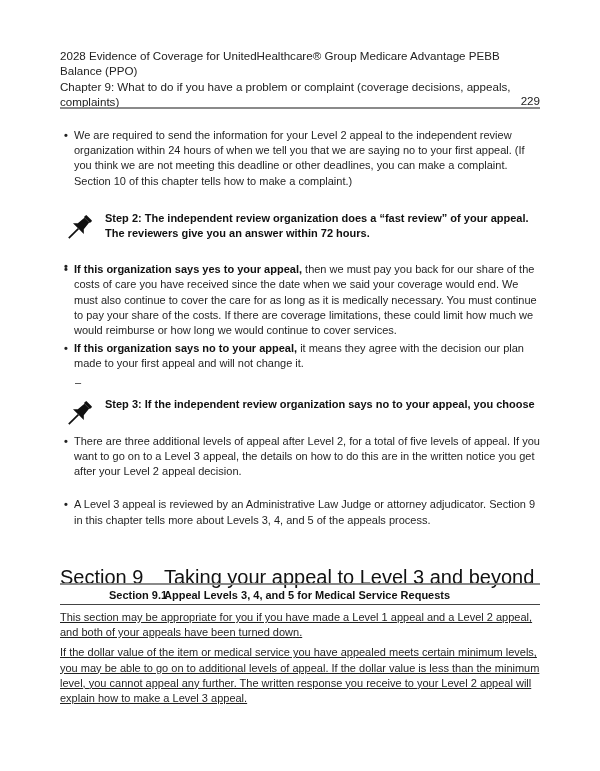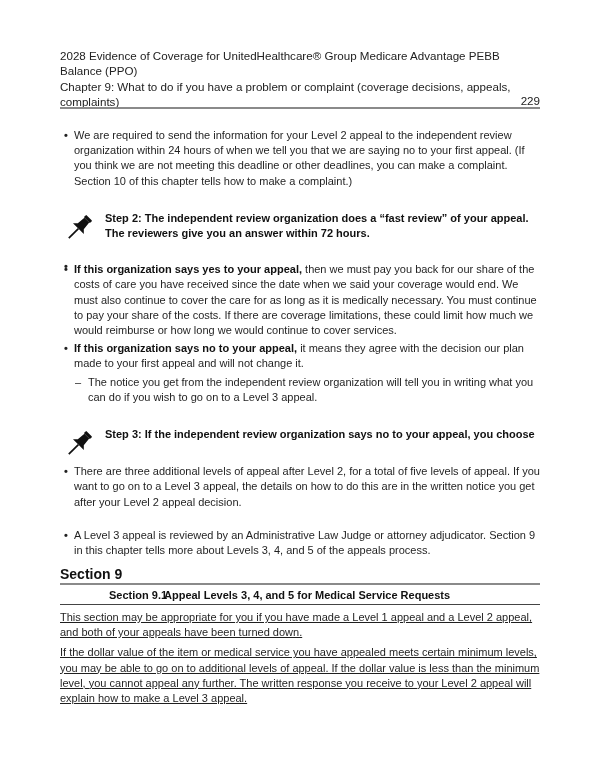--- a/index.html
+++ b/index.html
@@ -89,22 +89,22 @@
     }
     .gap-s { height: 3px; }
     .gap-m { height: 18px; }
     .gap-l { height: 22px; }
     
     .section-h {
       position: absolute;
       left: 60px;
       top: 566px;
       width: 480px;
-      font-size: 14px;
-      font-weight: bold;
+      font-size: 20px;
+      font-weight: normal;
       color: #111;
       height: 19px;
     }
     .section-h .num { position: absolute; left: 0; top: 0; }
     .section-h .title { position: absolute; left: 104px; top: 0; }
     .section-rule1 {
       position: absolute;
       left: 60px;
       top: 583px;
       width: 480px;
@@ -185,21 +185,20 @@
     <b>If this organization says yes to your appeal,</b><span> then we must pay you back for our share of the costs of care you have received since the date when we said your coverage would end. We must also continue to cover the care for as long as it is medically necessary. You must continue to pay your share of the costs. If there are coverage limitations, these could limit how much we would reimburse or how long we would continue to cover services.</span>
   </p>
   <div class="gap-s"></div>
   <p class="bullet">
     <span class="dot">•</span>
     <b>If this organization says no to your appeal,</b><span> it means they agree with the decision our plan made to your first appeal and will not change it.</span>
   </p>
   <div class="gap-s"></div>
   <p class="sub-bullet">
     <span class="dash">–</span>
-    <span>The notice you get from the independent review organization will tell you in writing what you can do if you wish to go on to a Level 3 appeal.</span>
   </p>
 
   <div class="gap-l"></div>
 
   <div class="step">
     <svg class="pin" viewBox="0 0 40 40">
       <g transform="rotate(45 20 20)">
         <rect x="15" y="3" width="10" height="4" rx="1" fill="#111"></rect>
         <path d="M16 7 L24 7 L25 17 L29 21 L11 21 L15 17 Z" fill="#111"></path>
         <rect x="19" y="21" width="2" height="16" fill="#111"></rect>
@@ -216,20 +215,21 @@
   </p>
   <div class="gap-m"></div>
   <p class="bullet">
     <span class="dot">•</span>
     <span>A Level 3 appeal is reviewed by an Administrative Law Judge or attorney adjudicator. Section 9 in this chapter tells more about Levels 3, 4, and 5 of the appeals process.</span>
   </p>
 </div>
 
 <div class="section-h">
   <span class="num">Section 9</span>
+  <span class="title">Taking your appeal to Level 3 and beyond</span>
 </div>
 <div class="section-rule1"></div>
 
 <div class="subsection-h">
   <span class="num">Section 9.1</span>
   <span class="title">Appeal Levels 3, 4, and 5 for Medical Service Requests</span>
 </div>
 <div class="section-rule2"></div>
 
 <div class="section-body">

